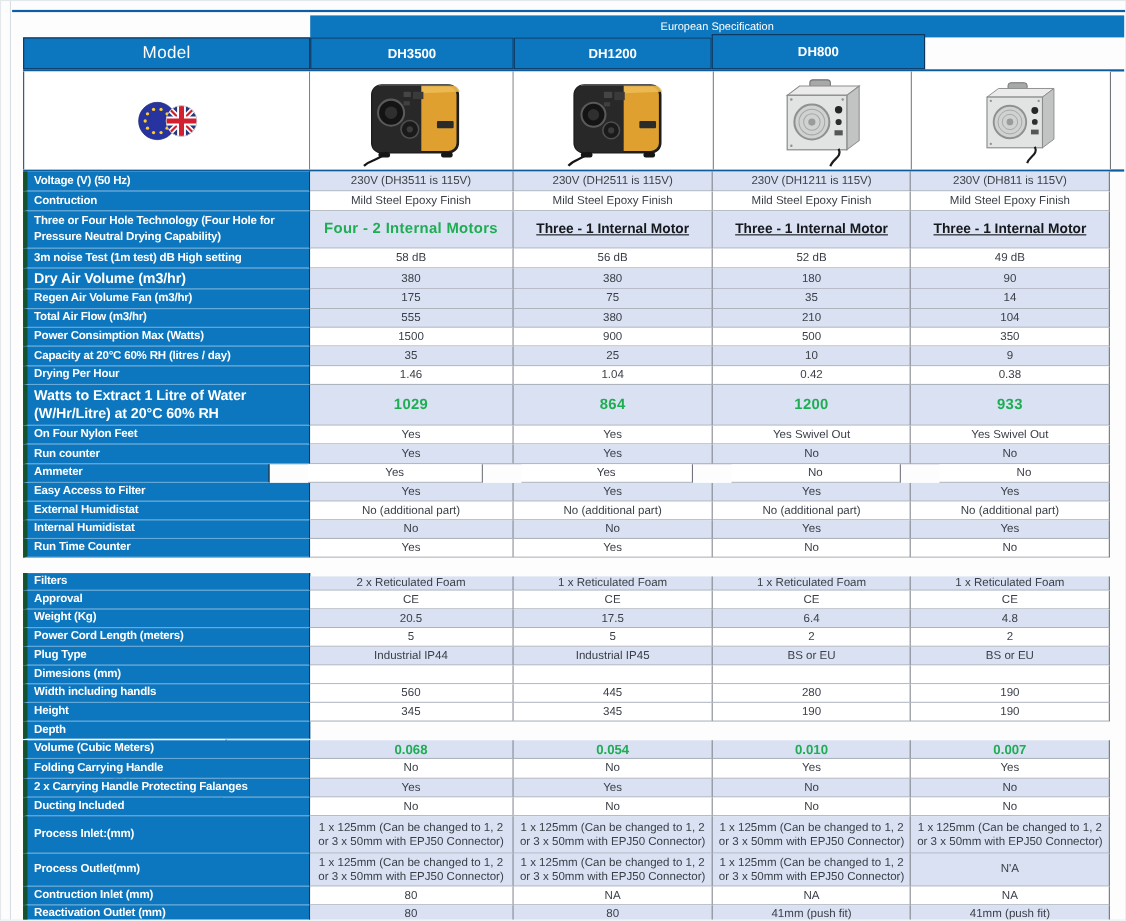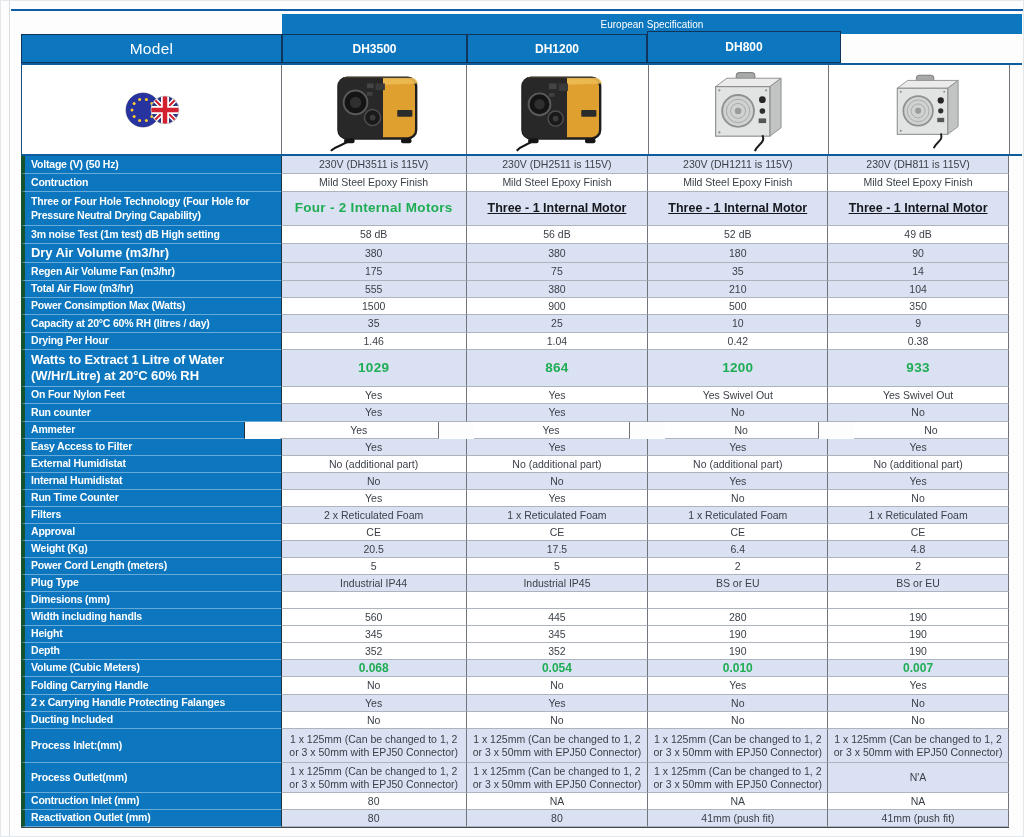--- a/index.html
+++ b/index.html
@@ -304,21 +304,21 @@
           <div class="cell val c2">Yes</div>
           <div class="cell val c3">Yes</div>
         </div>
         <div class="srow" style="height: 17px;">
           <div class="cell lbl">Run Time Counter</div>
           <div class="cell val c0">Yes</div>
           <div class="cell val c1">Yes</div>
           <div class="cell val c2">No</div>
           <div class="cell val c3">No</div>
         </div>
-        <div class="srow alt" style="height: 17px;">
+        <div class="srow alt" style="height: 30px; align-items: flex-end;">
           <div class="cell lbl">Filters</div>
           <div class="cell val c0">2 x Reticulated Foam</div>
           <div class="cell val c1">1 x Reticulated Foam</div>
           <div class="cell val c2">1 x Reticulated Foam</div>
           <div class="cell val c3">1 x Reticulated Foam</div>
         </div>
         <div class="srow" style="height: 17px;">
           <div class="cell lbl">Approval</div>
           <div class="cell val c0">CE</div>
           <div class="cell val c1">CE</div>
@@ -360,21 +360,21 @@
           <div class="cell val c2">280</div>
           <div class="cell val c3">190</div>
         </div>
         <div class="srow" style="height: 17px;">
           <div class="cell lbl">Height</div>
           <div class="cell val c0">345</div>
           <div class="cell val c1">345</div>
           <div class="cell val c2">190</div>
           <div class="cell val c3">190</div>
         </div>
-        <div class="srow" style="height: 17px;">
+        <div class="srow" style="height: 17px; flex-direction: column;">
           <div class="cell lbl">Depth</div>
           <div class="cell val c0">352</div>
           <div class="cell val c1">352</div>
           <div class="cell val c2">190</div>
           <div class="cell val c3">190</div>
         </div>
         <div class="srow alt" style="height: 17px;">
           <div class="cell lbl">Volume (Cubic Meters)</div>
           <div class="cell val c0 green">0.068</div>
           <div class="cell val c1 green">0.054</div>

